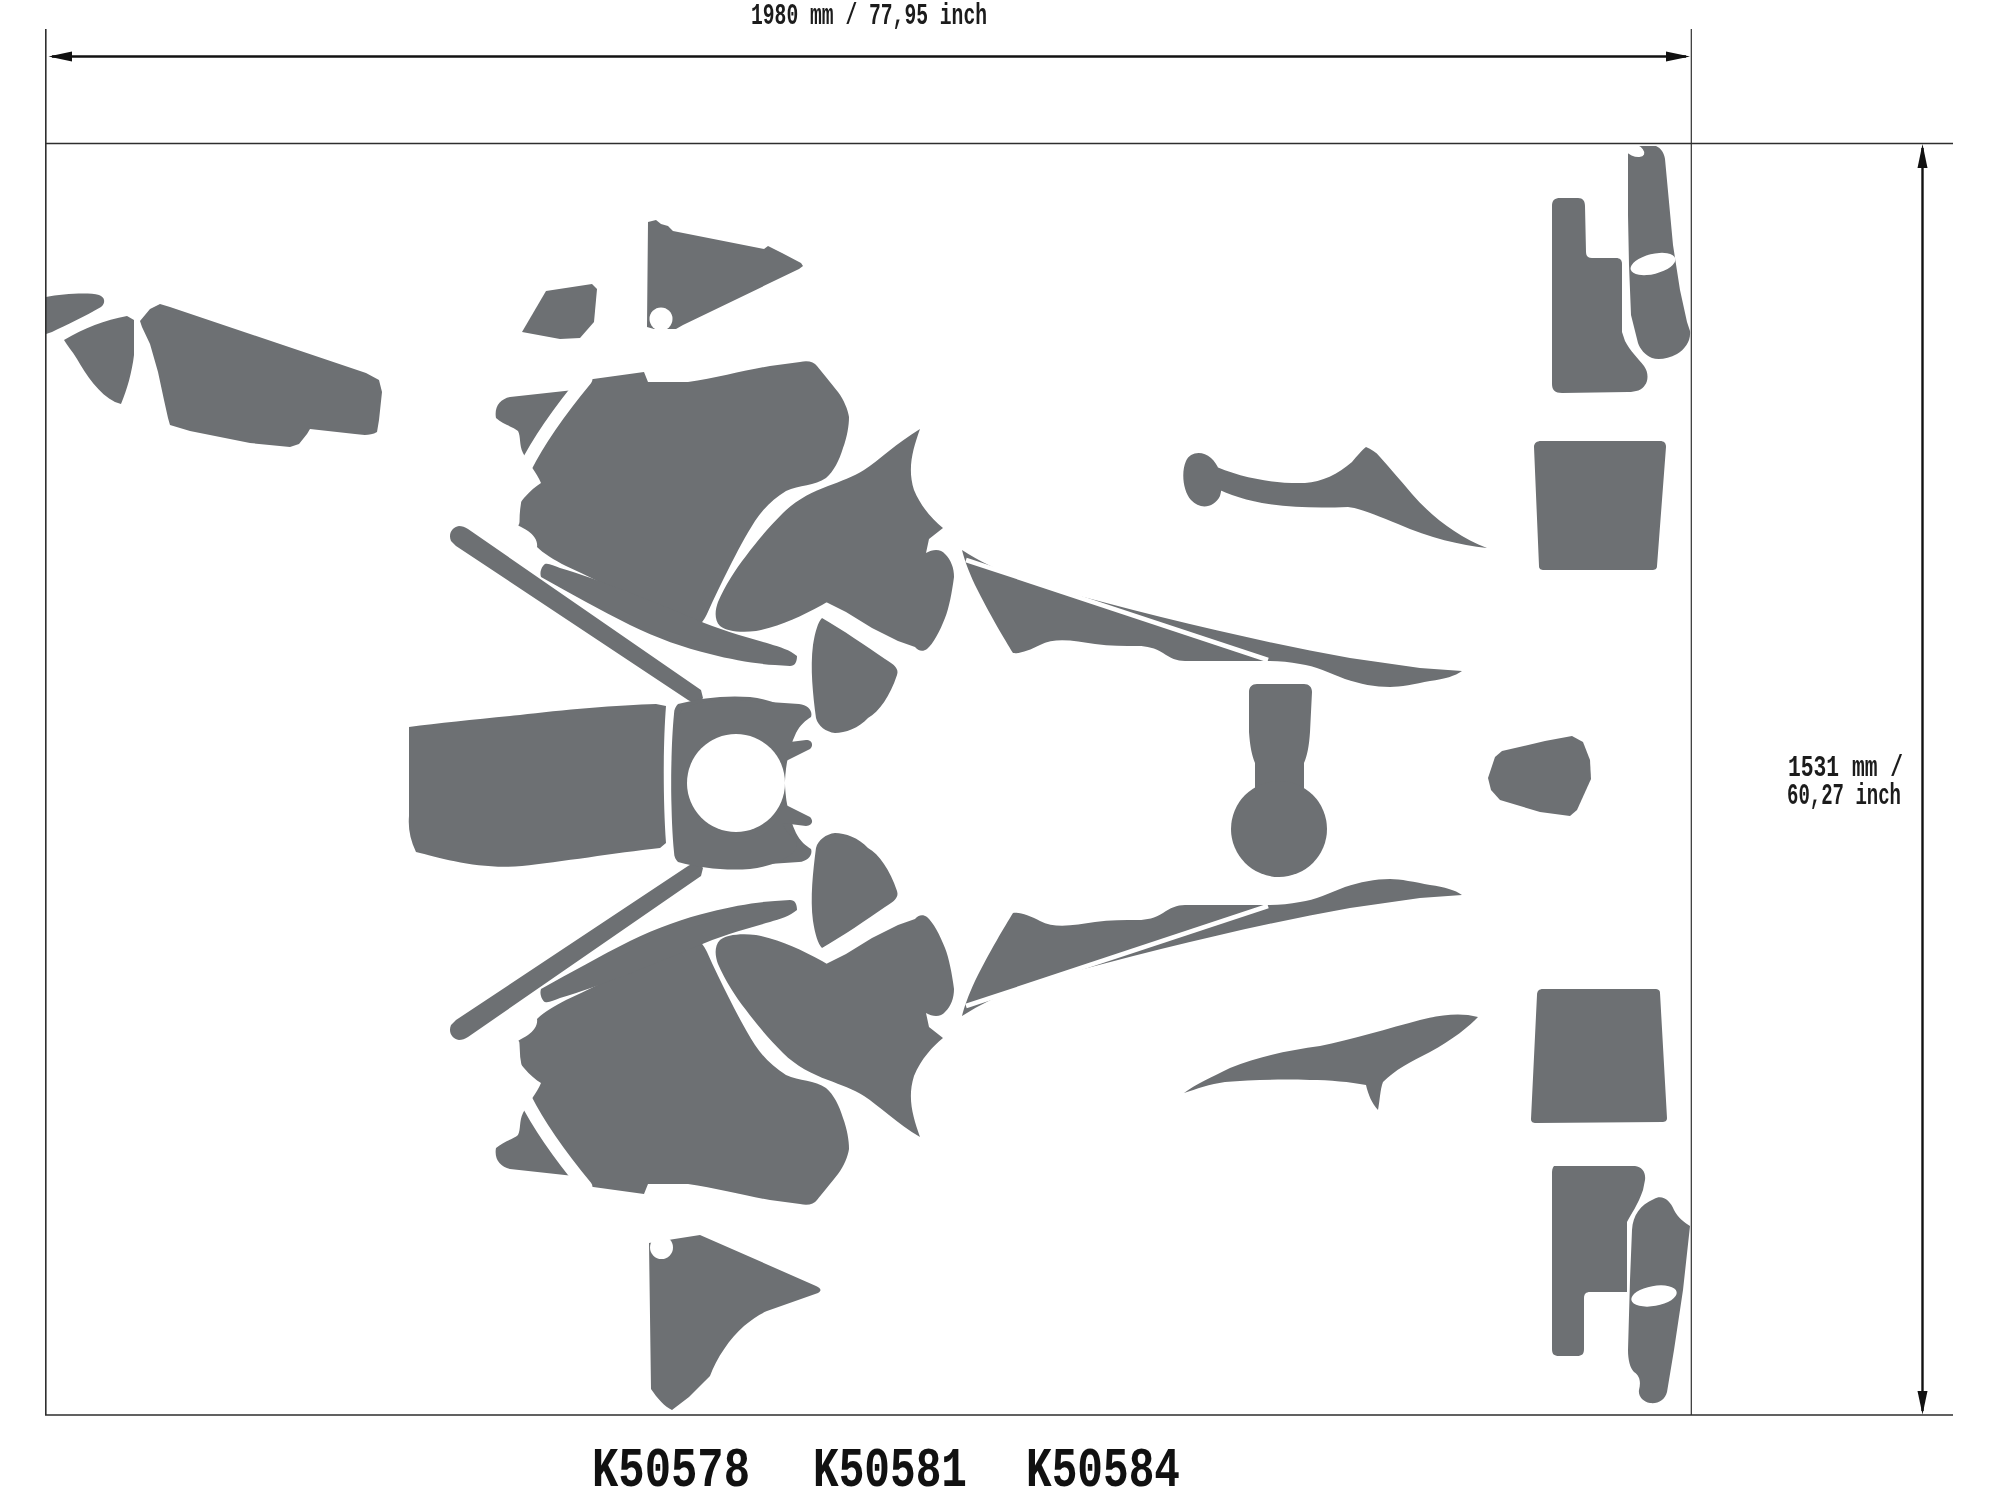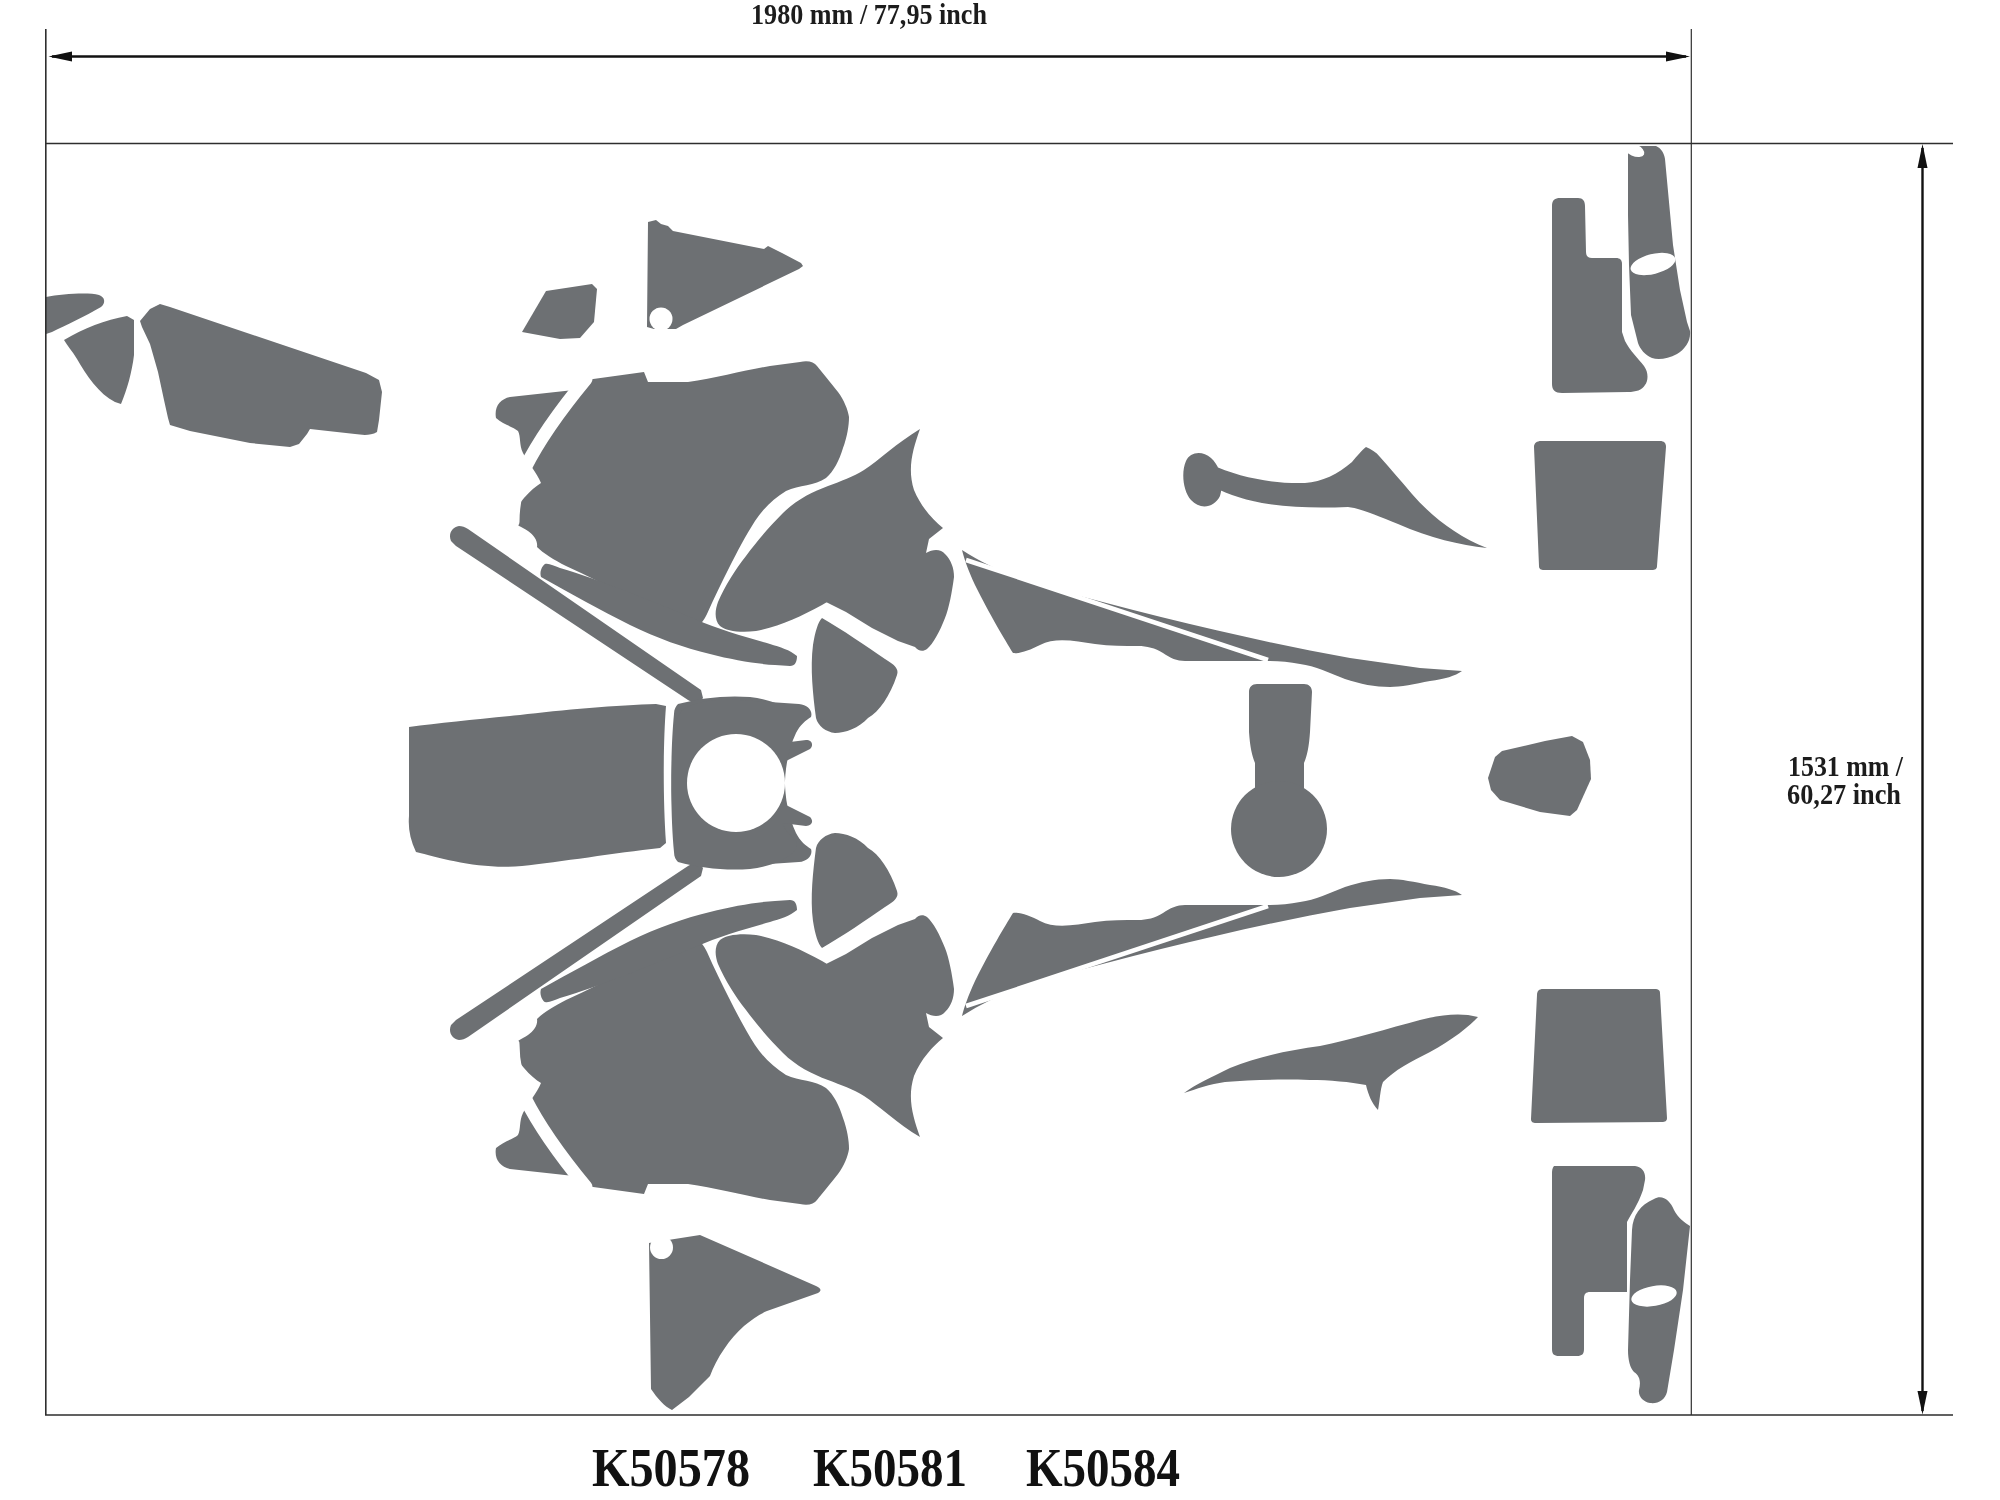--- a/index.html
+++ b/index.html
@@ -1,17 +1,17 @@
 <!DOCTYPE html>
 <html><head>
 <meta charset="utf-8">
 <style>
 html,body{margin:0;padding:0;background:#fff;}
 #page{position:relative;width:2000px;height:1500px;background:#ffffff;overflow:hidden;
-font-family:Liberation Serif, serif;}
+font-family:Liberation Mono, monospace;}
 svg{position:absolute;left:0;top:0;}
 .dim{font-size:30px;fill:#1c1c1c;font-weight:bold;}
 .kcode{font-size:55px;font-weight:bold;fill:#111;letter-spacing:0px;}
 </style>
 </head>
 <body>
 <div id="page">
 <svg width="2000" height="1500" viewBox="0 0 2000 1500">
 
 <rect x="0" y="0" width="2000" height="1500" fill="#ffffff"></rect>

